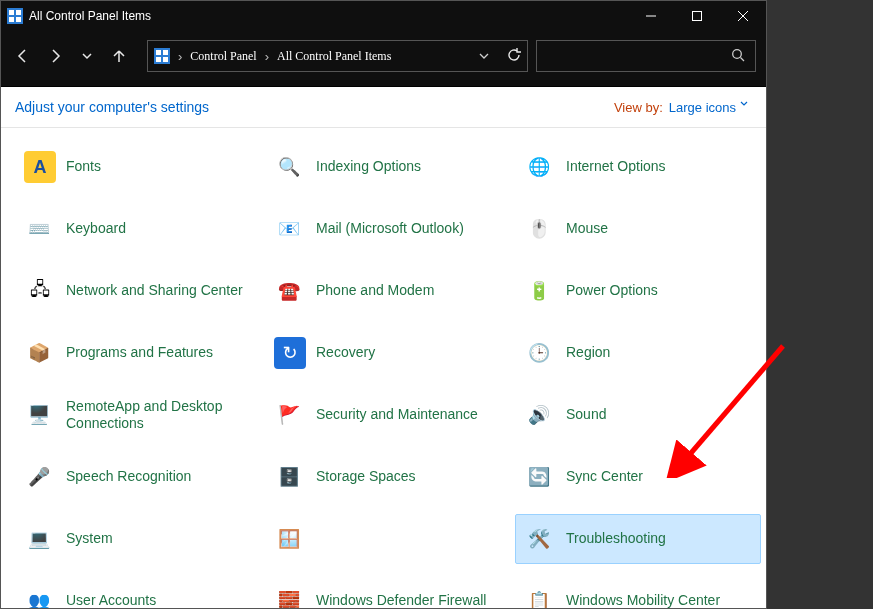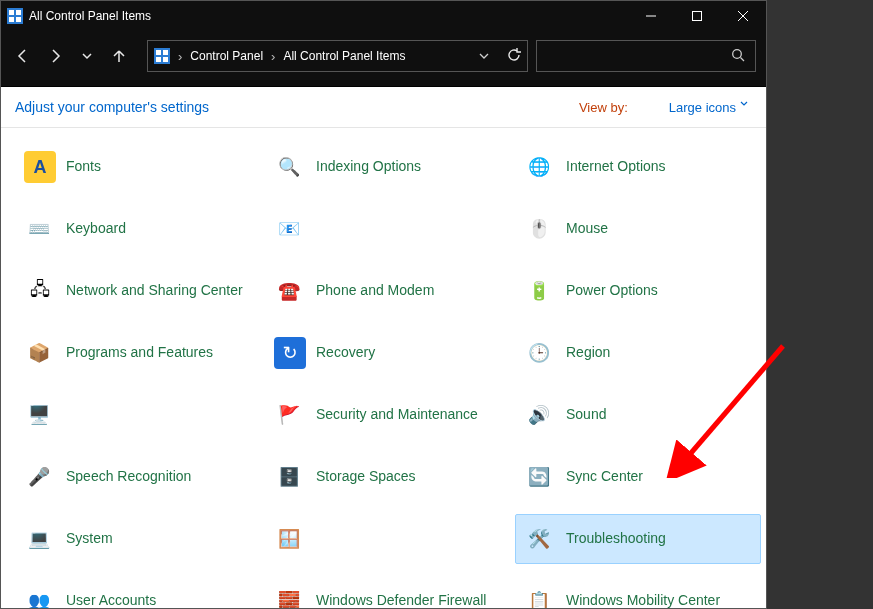--- a/index.html
+++ b/index.html
@@ -73,21 +73,21 @@
     display: flex;
     align-items: center;
     color: #fff;
     padding: 0 6px;
     margin-left: 8px;
     gap: 8px;
   }
   .address-bar .bc-icon {
     width: 16px; height: 16px;
   }
-  .address-bar .crumb { font-size: 12px; }
+  .address-bar .crumb { font-size: 12px; font-family: Liberation Serif, serif; }
   .address-bar .sep { opacity: .7; }
   .address-bar .spacer { flex:1; }
   .search-box {
     width: 220px;
     height: 32px;
     border: 1px solid #555;
     display: flex;
     align-items: center;
     justify-content: flex-end;
     padding: 0 10px;
@@ -118,21 +118,21 @@
     color: var(--link-blue);
     font-size: 14px;
   }
   .content-header .viewby-area {
     margin-left: auto;
     display: flex;
     align-items: center;
     gap: 6px;
   }
   .content-header .viewby-label { color: #c2410c; }
-  .content-header .viewby-value { color: var(--link-blue); display:flex; gap:4px;margin-left:35px; }
+  .content-header .viewby-value { color: var(--link-blue); display:flex; gap:4px; }
 
   .items-scroll {
     flex: 1;
     overflow-y: auto;
     padding: 14px 6px 14px 14px;
     position: relative;
   }
   .items-grid {
     display: grid;
     grid-template-columns: repeat(3, 246px);
@@ -319,20 +319,21 @@
           <div class="cp-item">
     <span class="icon-slot">
               <div class="mini-ico">⌨️</div>
             </span>
     <span class="label">Keyboard</span>
   </div>
           <div class="cp-item">
     <span class="icon-slot">
               <div class="mini-ico">📧</div>
             </span>
+    <span class="label">Mail (Microsoft Outlook)</span>
   </div>
           <div class="cp-item">
     <span class="icon-slot">
               <div class="mini-ico">🖱️</div>
             </span>
     <span class="label">Mouse</span>
   </div>
           <div class="cp-item">
     <span class="icon-slot">
               <div class="mini-ico">🖧</div>
@@ -366,20 +367,21 @@
           <div class="cp-item">
     <span class="icon-slot">
               <div class="mini-ico">🕒</div>
             </span>
     <span class="label">Region</span>
   </div>
           <div class="cp-item">
     <span class="icon-slot">
               <div class="mini-ico">🖥️</div>
             </span>
+    <span class="label">RemoteApp and Desktop Connections</span>
   </div>
           <div class="cp-item">
     <span class="icon-slot">
               <div class="mini-ico">🚩</div>
             </span>
     <span class="label">Security and Maintenance</span>
   </div>
           <div class="cp-item">
     <span class="icon-slot">
               <div class="mini-ico">🔊</div>

